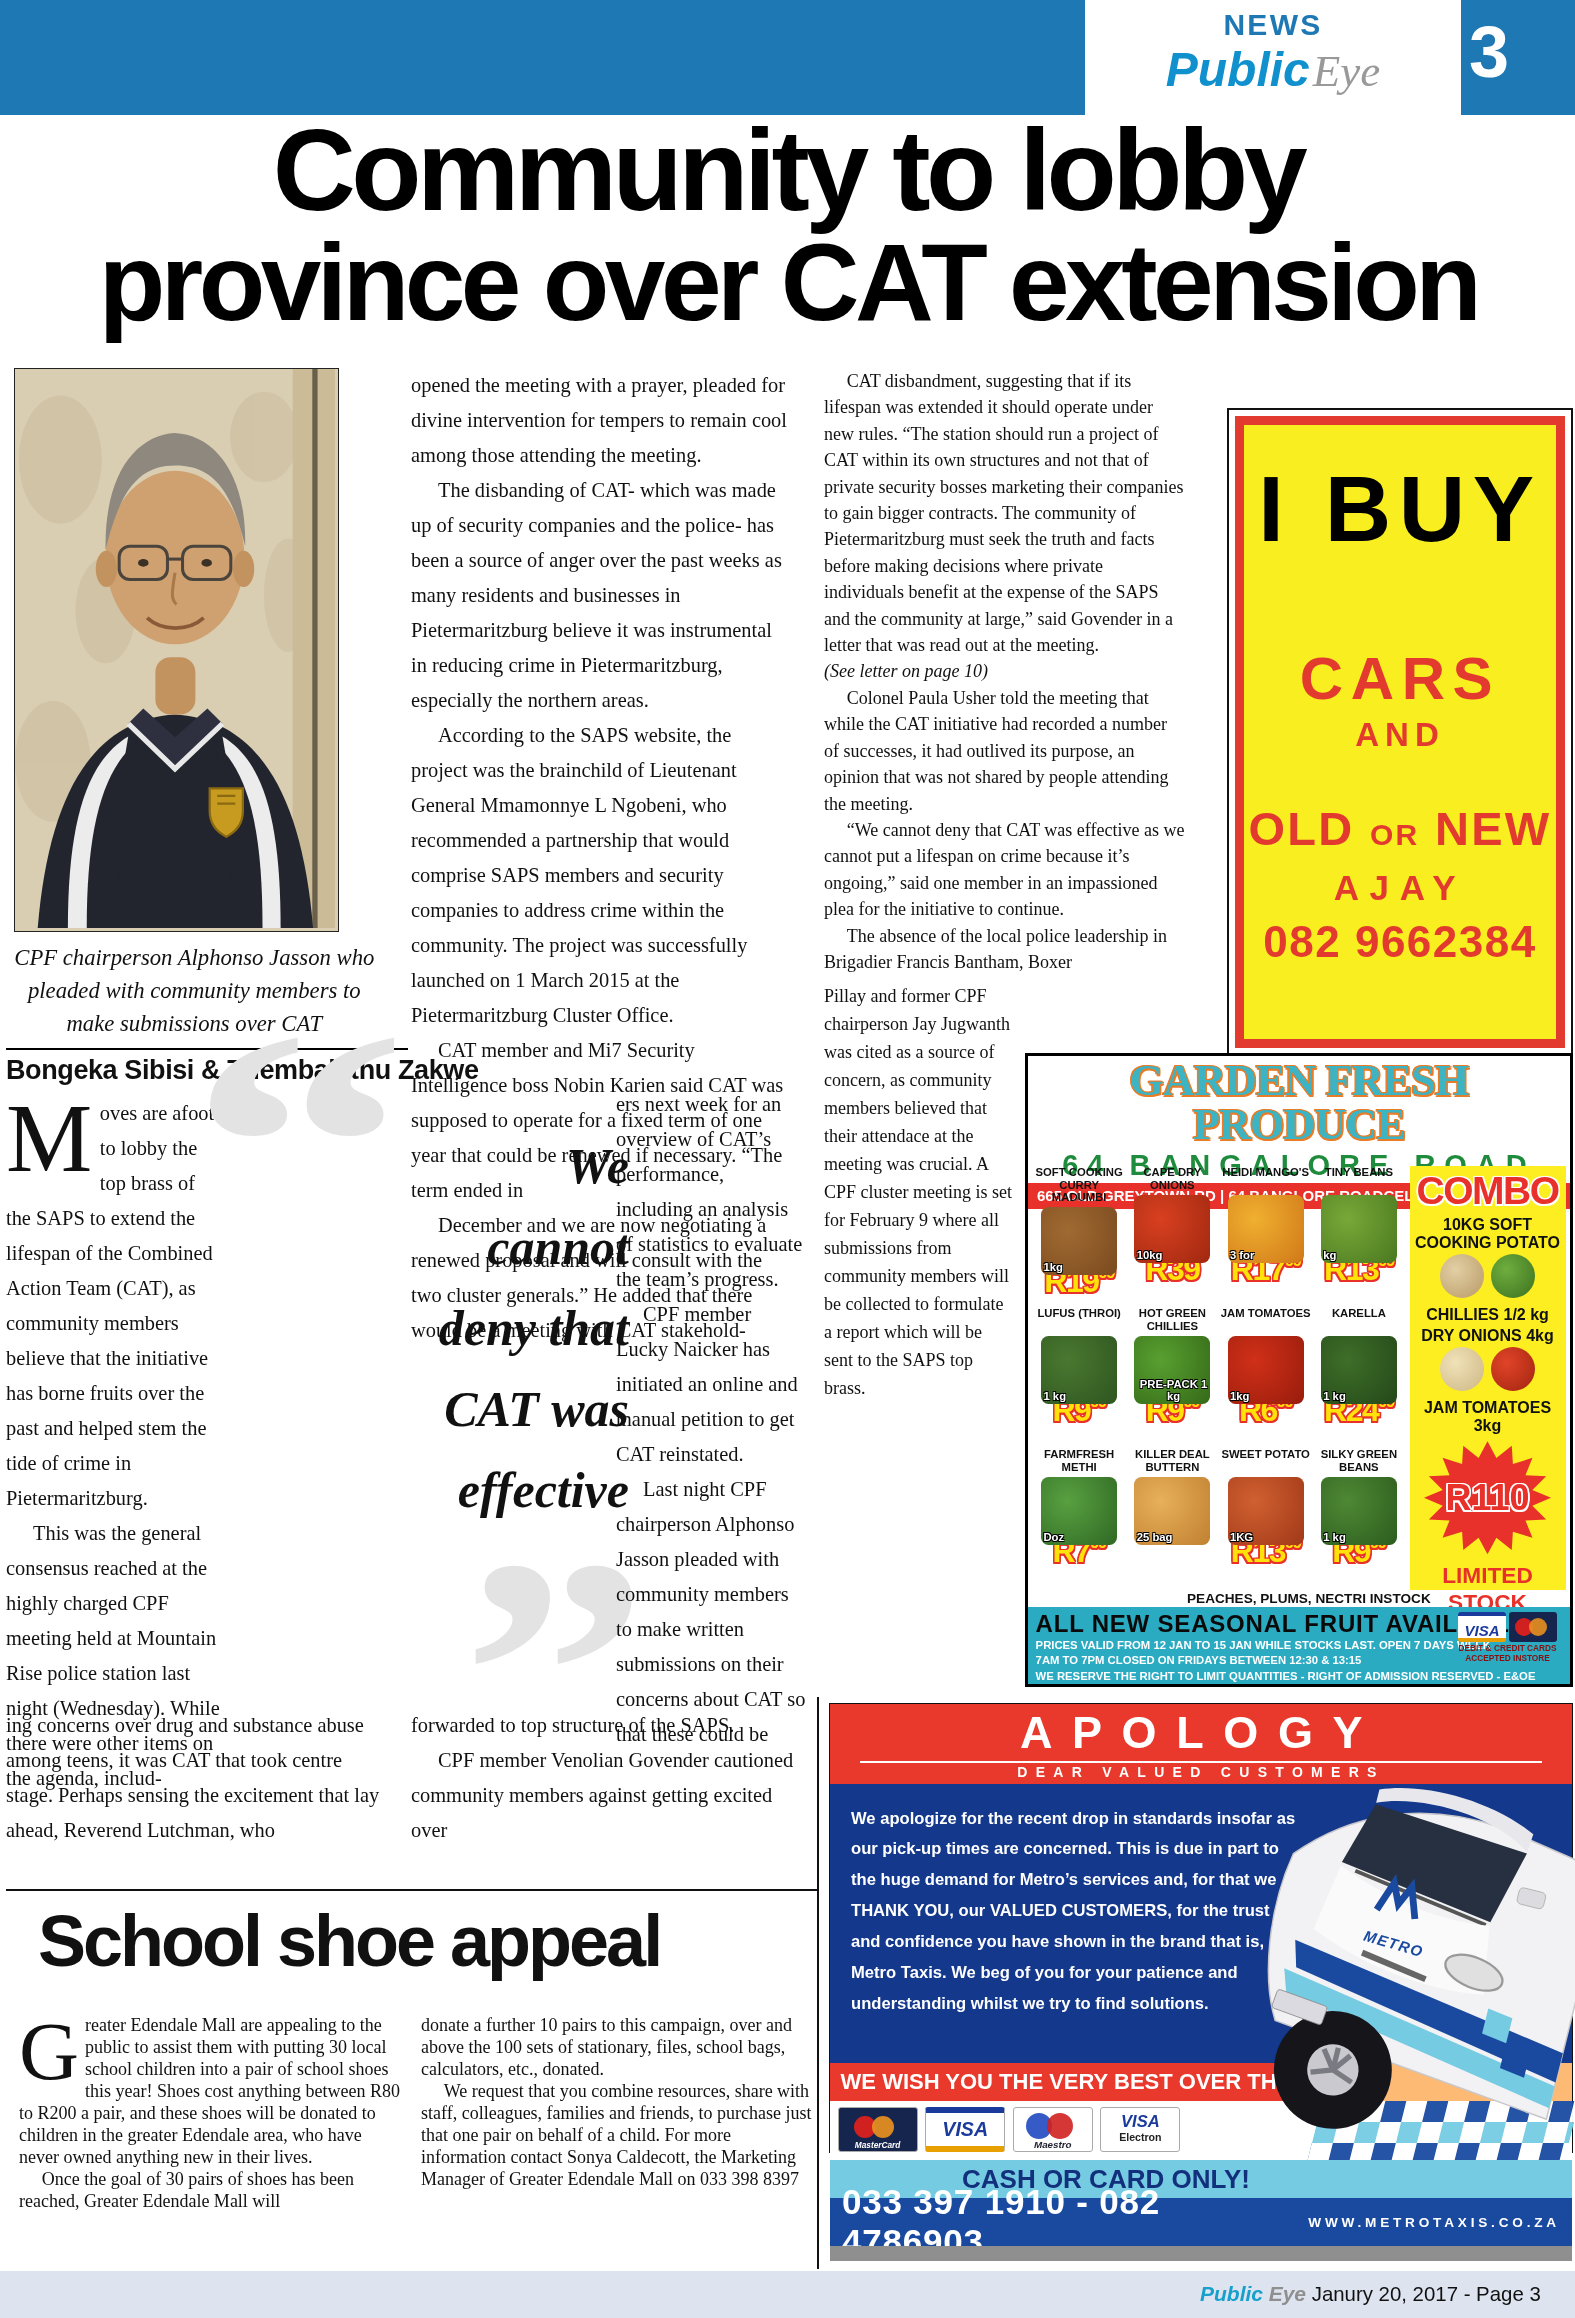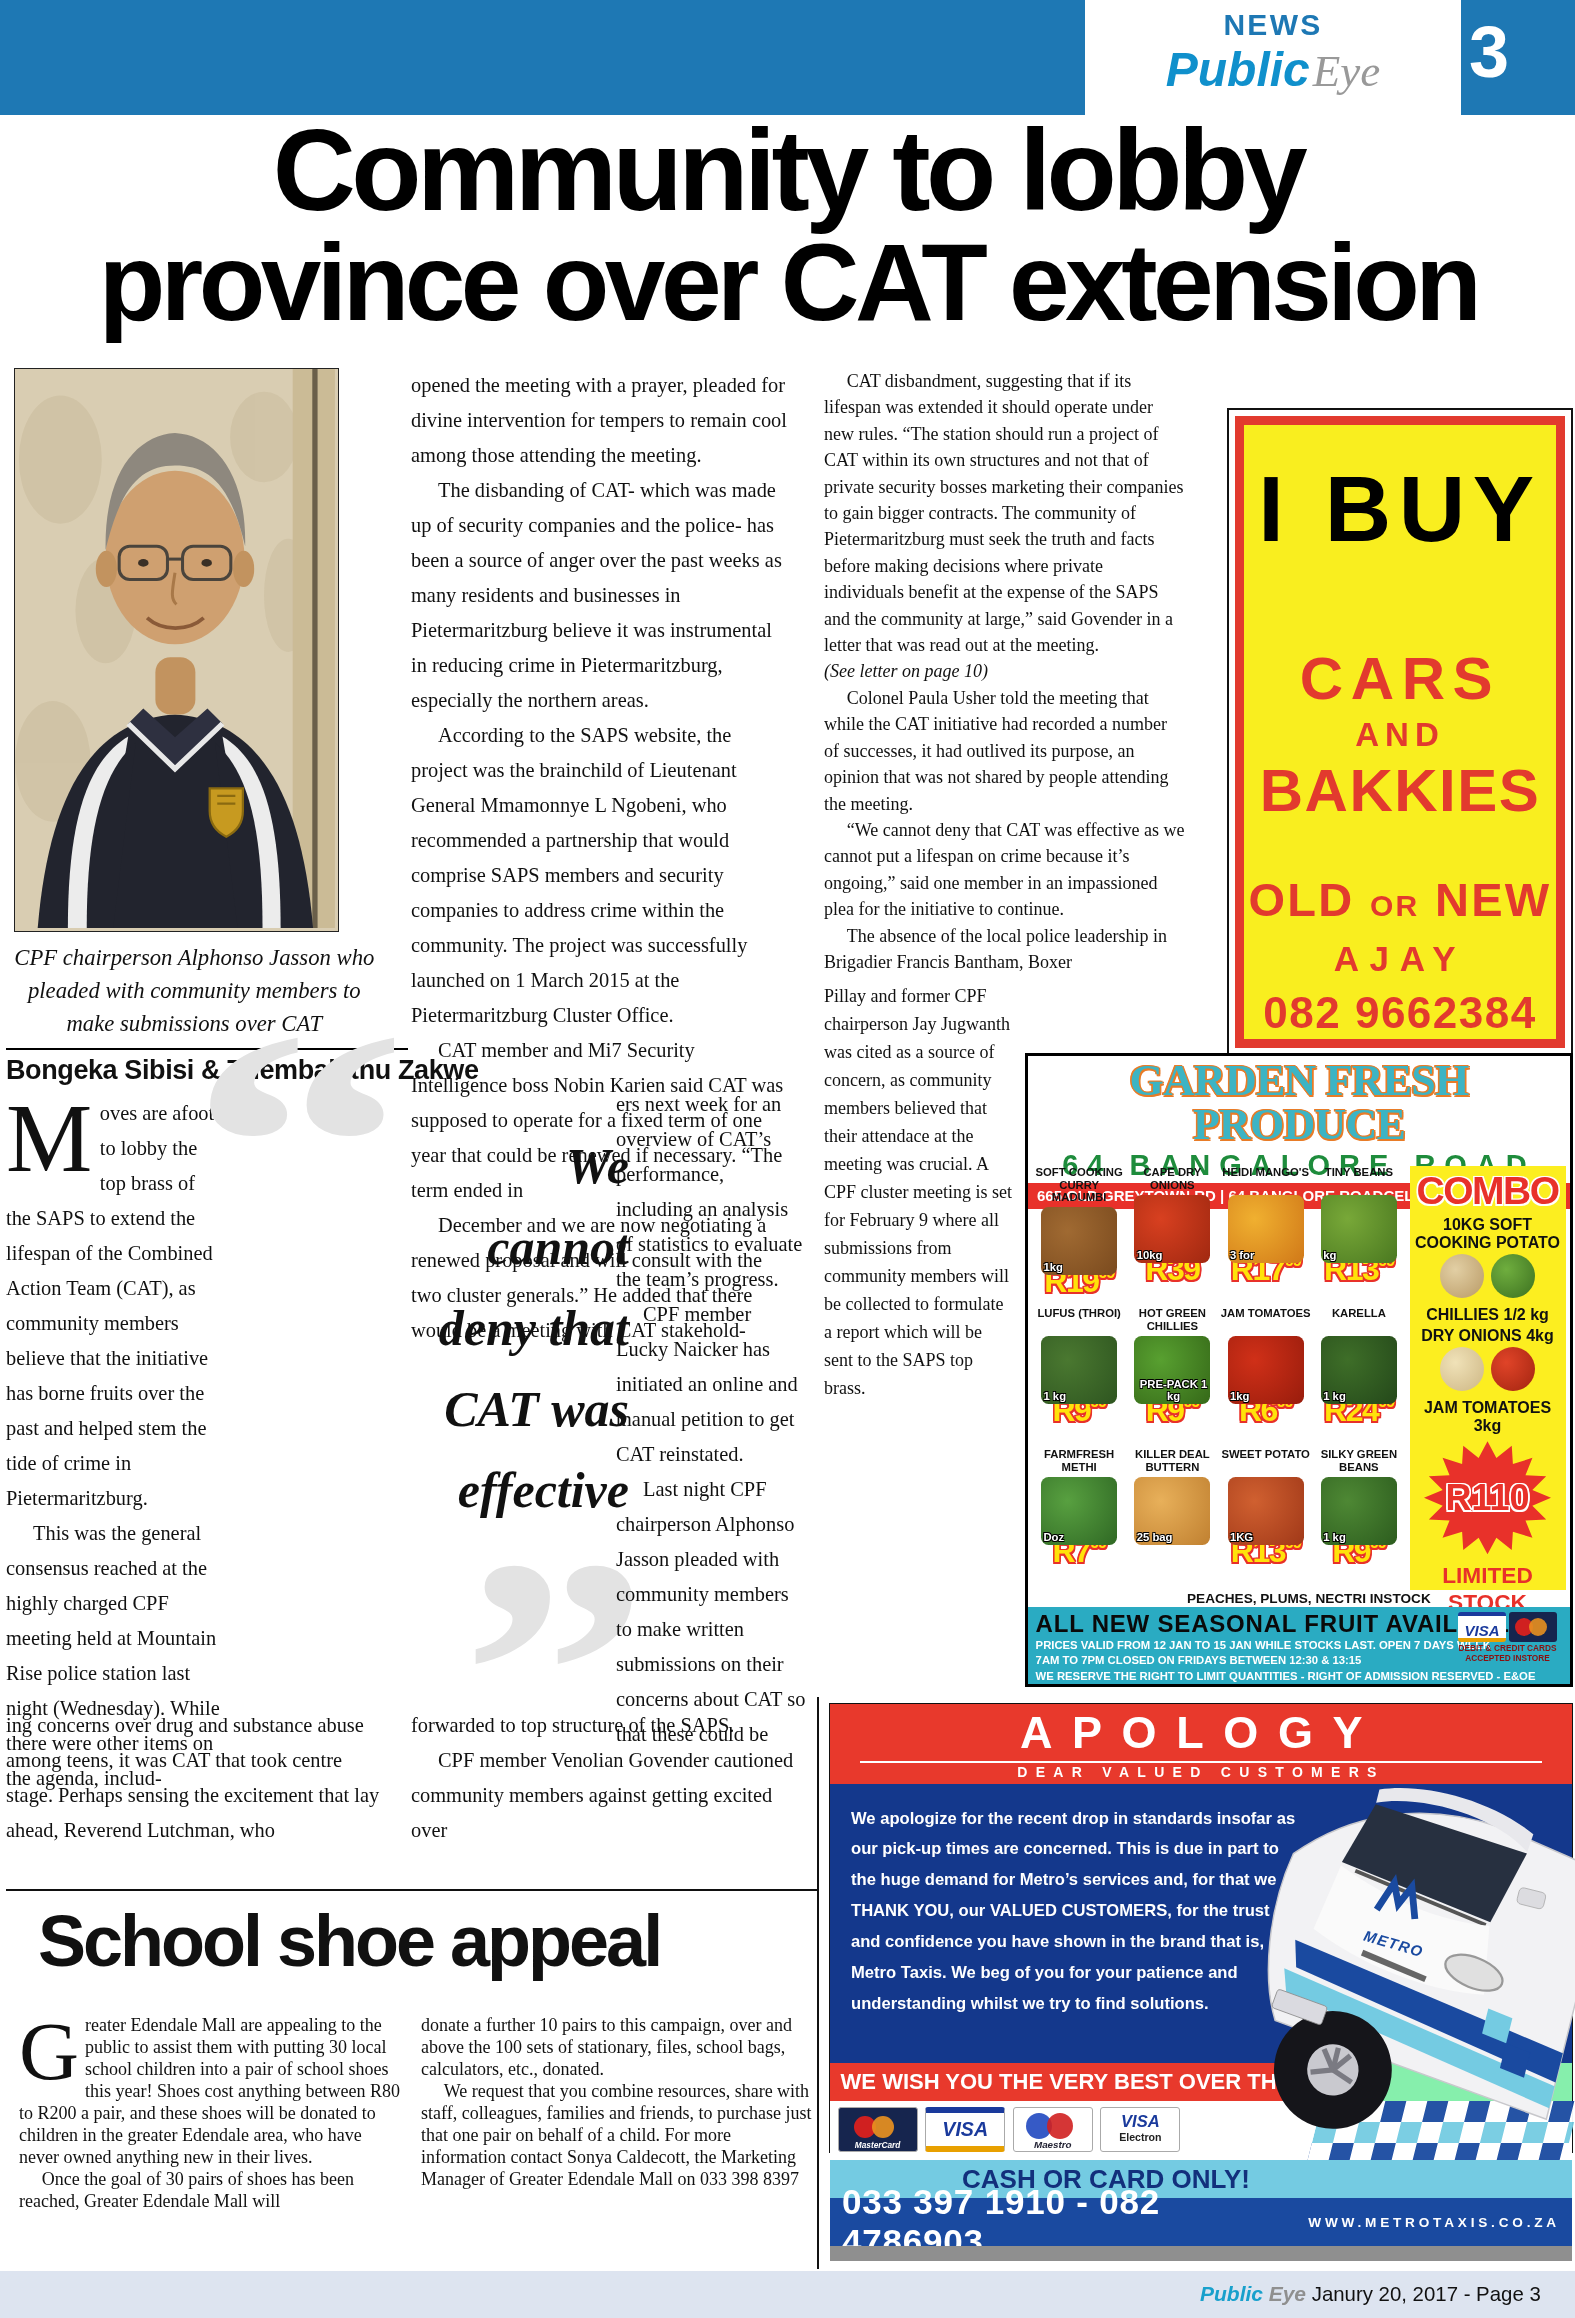--- a/index.html
+++ b/index.html
@@ -89,21 +89,21 @@
   .g-terms{color:#fff;font-weight:bold;font-size:11.3px;line-height:1.35;}
   .g-cards{position:absolute;right:6px;top:4.5px;width:113px;text-align:center;}
   .g-card{display:inline-block;width:48px;height:30px;border-radius:3px;margin:0 1.5px;vertical-align:middle;}
   .g-card.visa{background:#fff;color:#1a3a9c;font-weight:bold;font-style:italic;font-size:15px;line-height:30px;border-top:4.5px solid #1a3a9c;border-bottom:4.5px solid #e8a000;box-sizing:border-box;}
   .g-card.mc{background:#16254e;position:relative;}
   .g-card.mc i{position:absolute;top:6px;width:18px;height:18px;border-radius:50%;}
   .g-card.mc i.r{left:6px;background:#d02020;}
   .g-card.mc i.o{left:19.6px;background:#e89020;opacity:0.9;}
   .g-cards-note{color:#8a1010;font-weight:bold;font-size:8.3px;line-height:1.2;margin-top:2.3px;}
   
-  .apology{left:829px;top:1703px;width:744px;height:450px;background:#86efac;box-sizing:border-box;border:1.5px solid #111;font-family:"Liberation Sans",sans-serif;}
+  .apology{left:829px;top:1703px;width:744px;height:450px;background:#fdba74;box-sizing:border-box;border:1.5px solid #111;font-family:"Liberation Sans",sans-serif;}
   .ap-red{position:absolute;left:0;top:0;width:100%;height:80px;background:#e8392c;text-align:center;color:#fff;}
   .ap-title{font-weight:bold;font-size:45px;letter-spacing:19.6px;margin-top:3px;}
   .ap-hr{width:92%;height:2.3px;background:#fff;margin:1.5px auto;}
   .ap-sub{font-weight:bold;font-size:14px;letter-spacing:8.3px;}
   .ap-blue{position:absolute;left:0;top:80px;width:100%;height:279px;background:#14388c;}
   .ap-body{position:absolute;left:21px;top:19.6px;width:445px;height:249px;overflow:hidden;color:#fff;font-weight:bold;font-size:16.6px;line-height:1.86;}
   .ap-car{position:absolute;right:-3px;top:38px;width:325px;height:423px;z-index:3;}
   .ap-car-brand{position:absolute;left:113px;top:193px;color:#1a4aa0;font-weight:bold;font-size:15px;font-style:italic;transform:rotate(16deg);letter-spacing:1.5px;}
   .ap-festive{position:absolute;left:0;top:359px;width:536px;height:38px;background:#e8392c;color:#fff;font-weight:bold;font-size:22px;line-height:38px;padding-left:10.6px;box-sizing:border-box;letter-spacing:0px;}
   .ap-white{position:absolute;left:0;top:397px;width:100%;height:59px;background:#fff;}
@@ -245,21 +245,20 @@
     <div class="ind2">“We cannot deny that CAT was effective as we cannot put a lifespan on crime because it’s ongoing,” said one member in an impassioned plea for the initiative to continue.</div>
     <div class="ind2">The absence of the local police leadership in Brigadier Francis Bantham, Boxer</div>
   </div>
   <div class="abs serifcol4" style="left:824px;top:982px;width:190px;line-height:28px;">Pillay and former CPF chairperson Jay Jugwanth was cited as a source of concern, as community members believed that their attendace at the meeting was crucial.  A CPF cluster meeting is set for February 9 where all submissions from community members will be collected to formulate a report which will be sent to the SAPS top brass.</div>
 
   <div class="abs ibuy-outer">
     <div class="ibuy-inner">
       <div class="ibuy-title">I BUY</div>
       <div class="ibuy-cars">CARS</div>
       <div class="ibuy-and">AND</div>
-      <div class="ibuy-bakkies">BAKKIES</div>
       <div class="ibuy-oldnew">
         <span>OLD</span>
         <span class="ibuy-or">OR</span>
         <span>NEW</span>
       </div>
       <div class="ibuy-ajay">AJAY</div>
       <div class="ibuy-phone">082 9662384</div>
     </div>
   </div>
 

